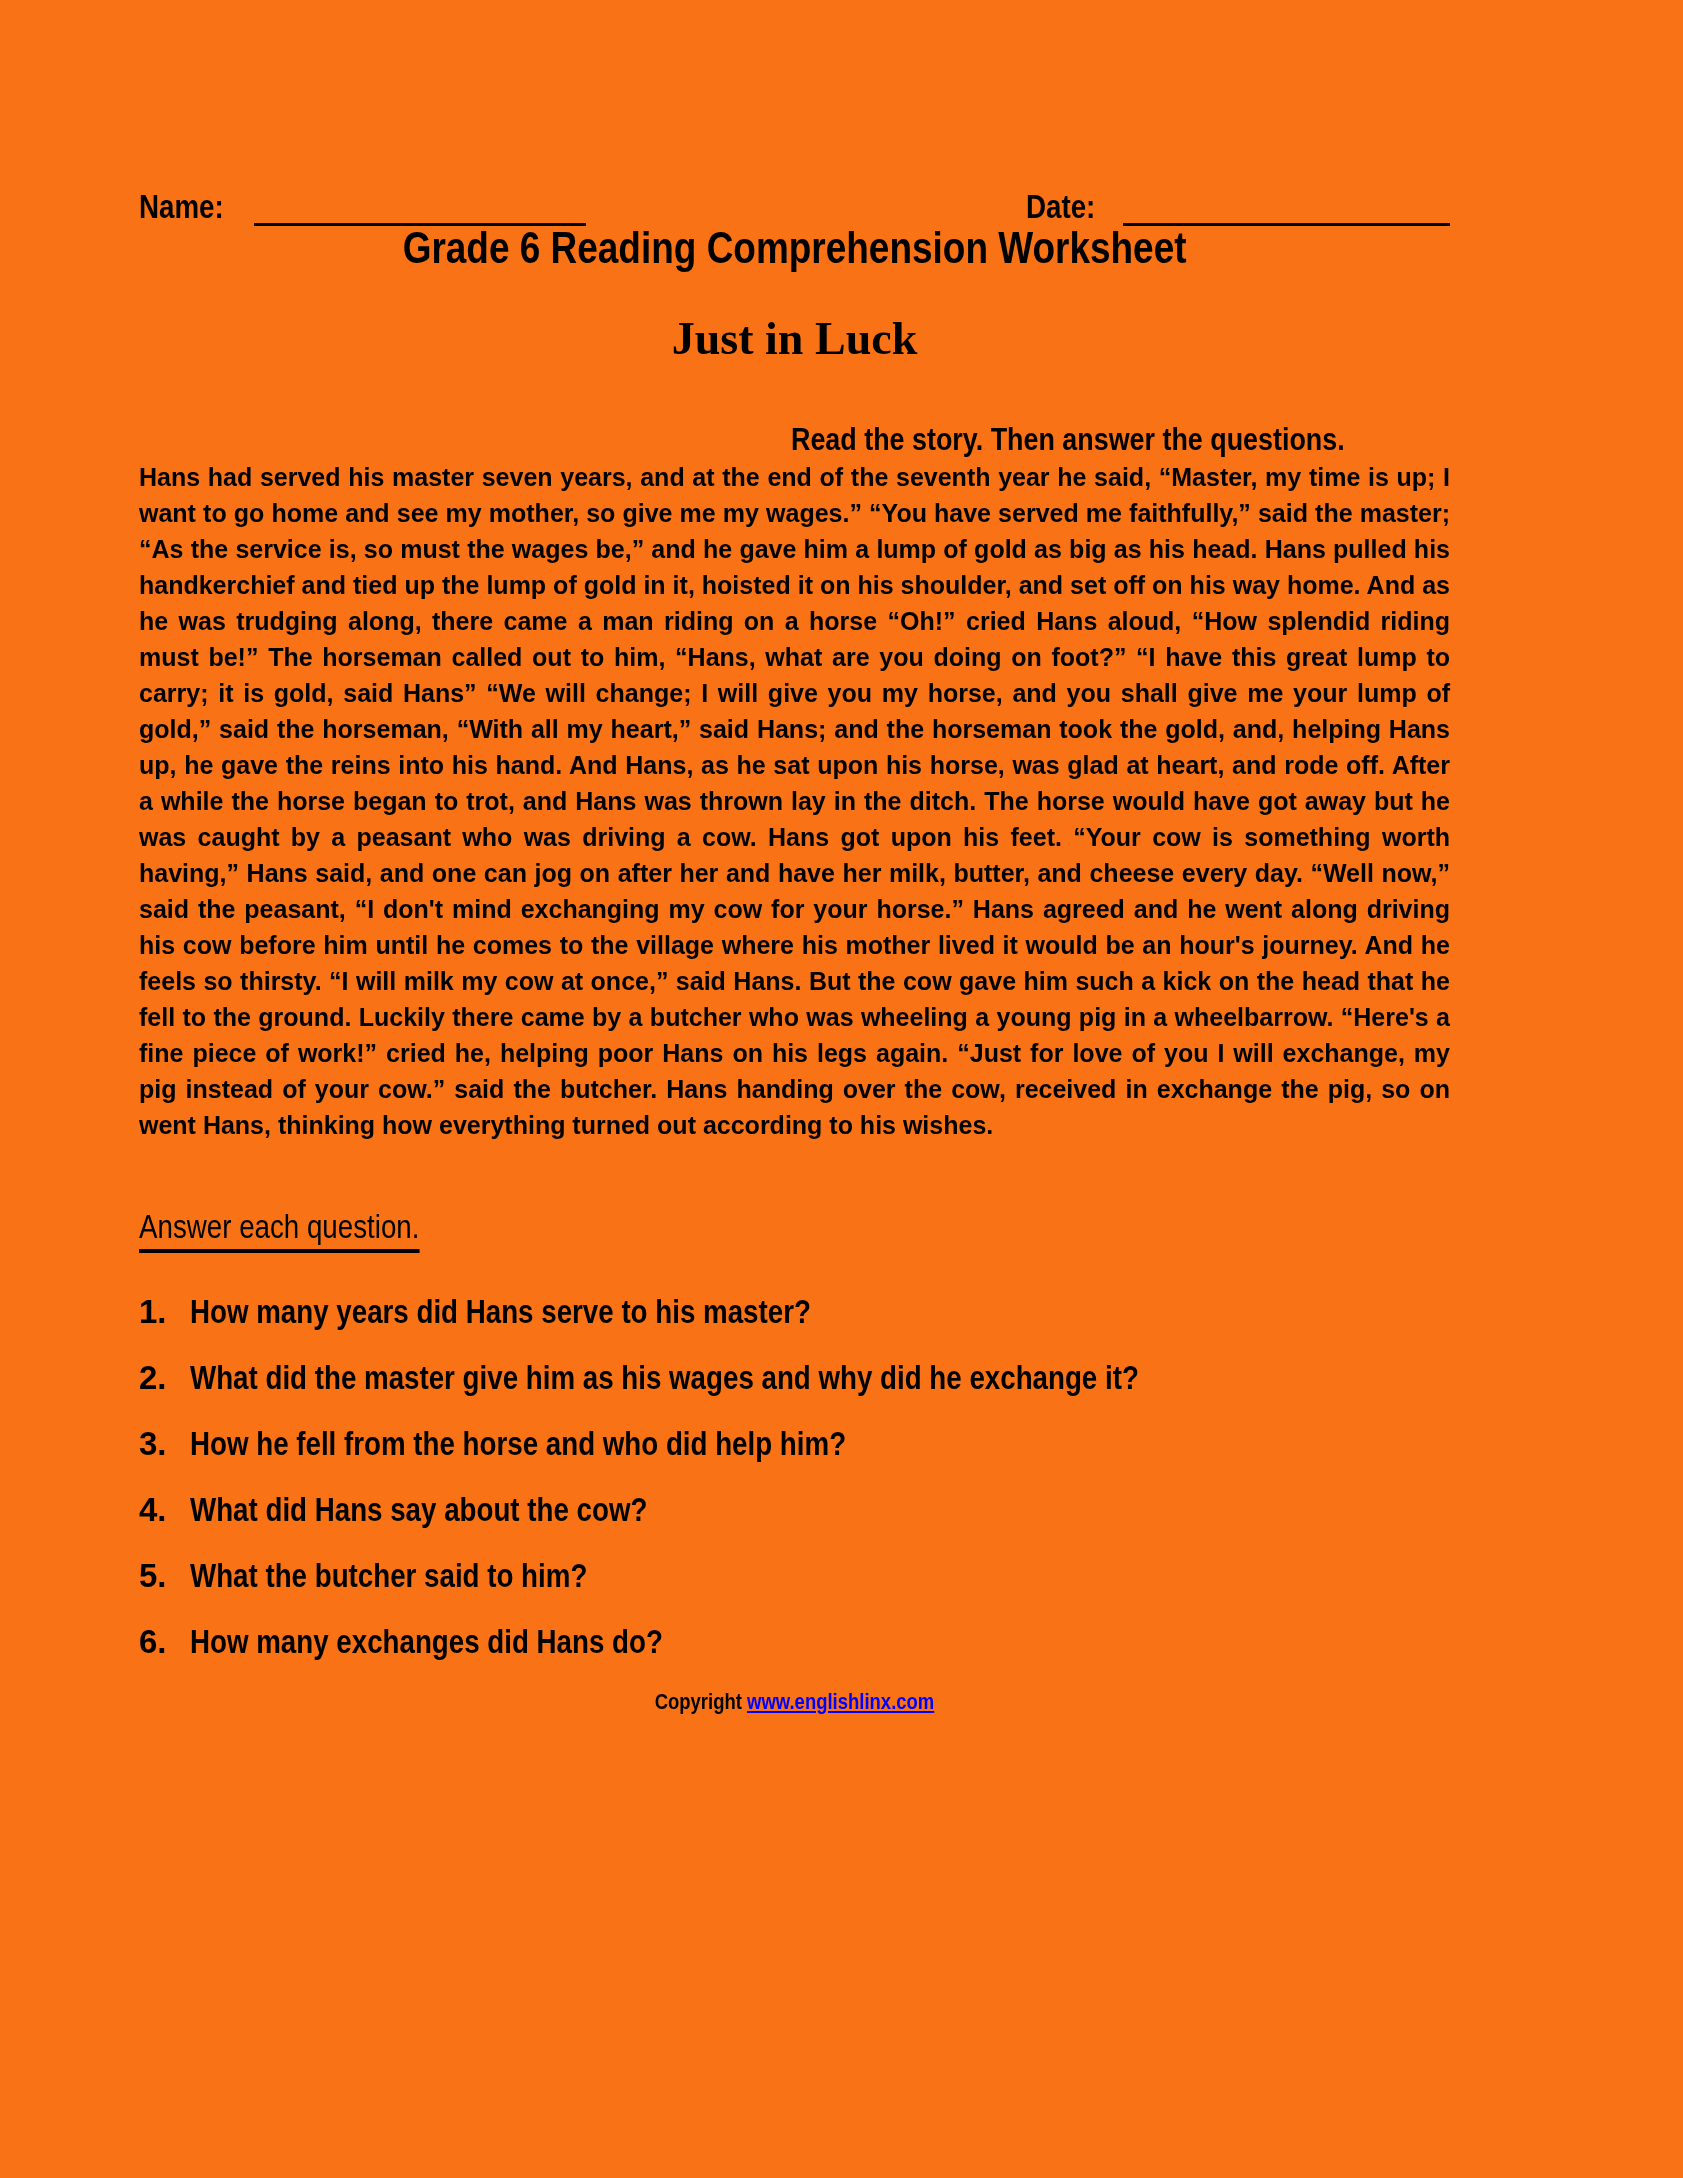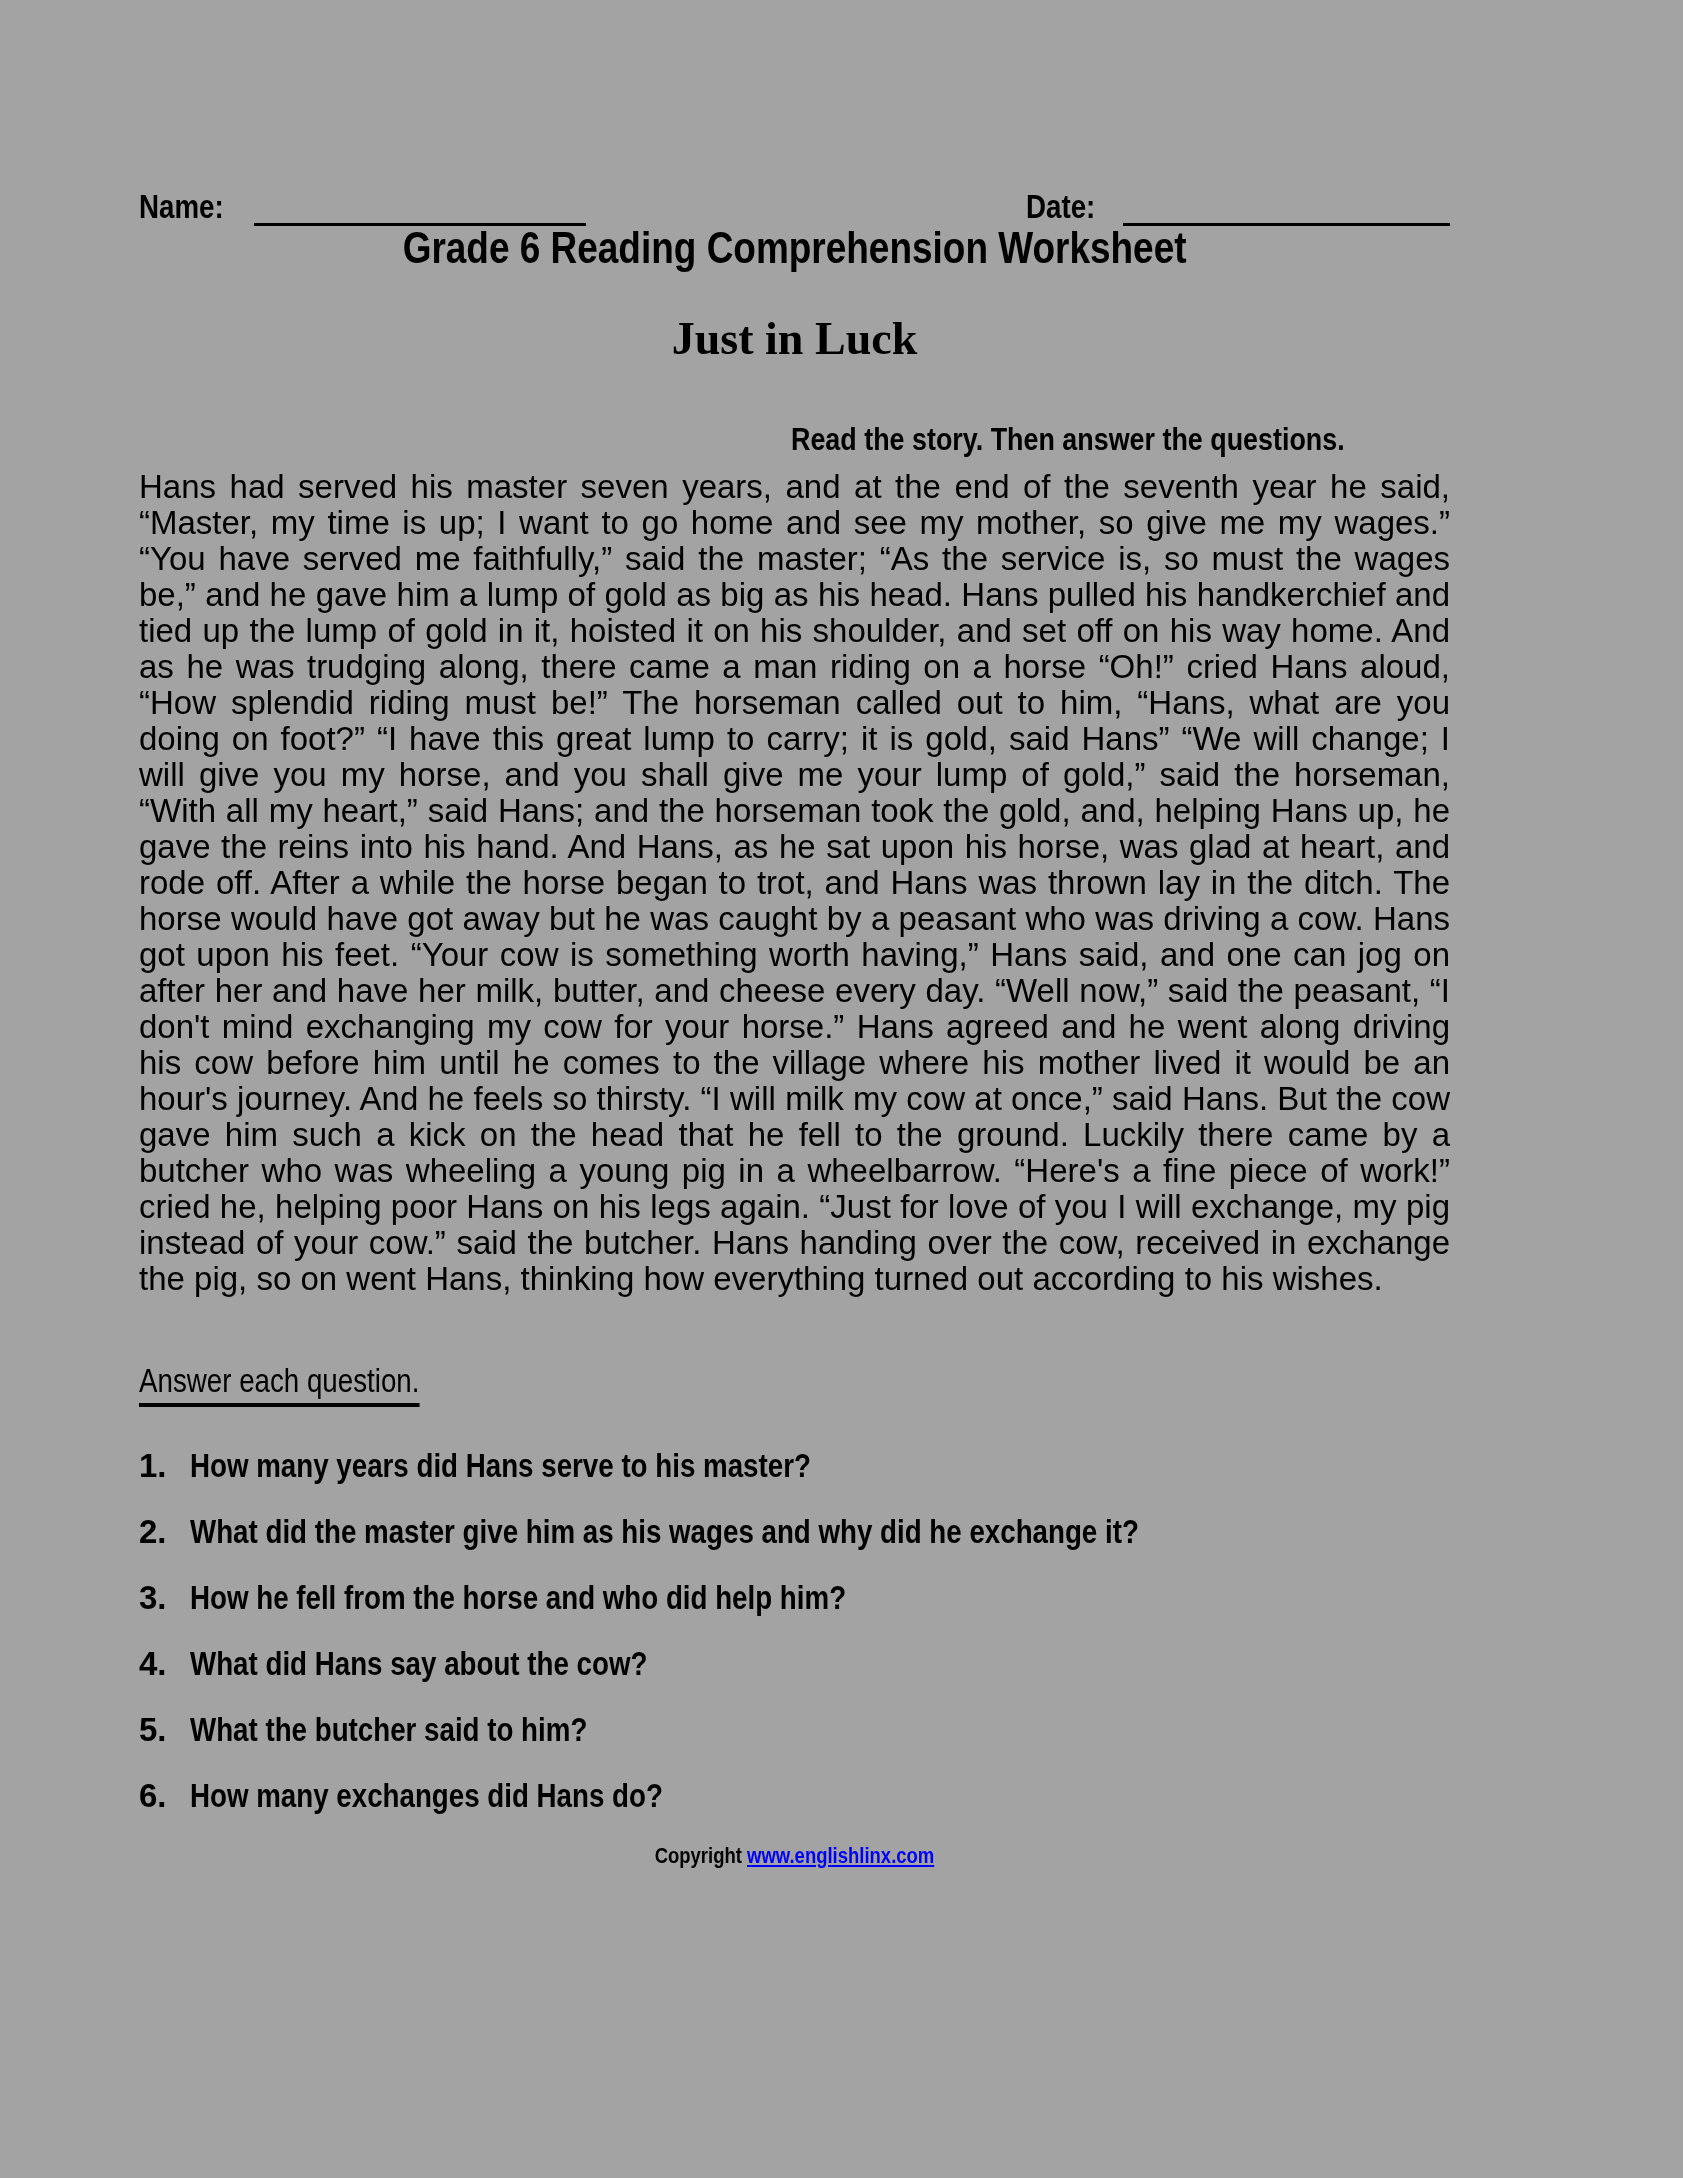--- a/index.html
+++ b/index.html
@@ -4,21 +4,21 @@
 <style>
   html, body {
     margin: 0;
     padding: 0;
     background: #ffffff;
   }
   .page {
     position: relative;
     width: 1683px;
     height: 2178px;
-    background: #a3a3a3;
+    background: #f97316;
     box-sizing: border-box;
     padding: 188px 233px 0 139px;
     font-family: "Liberation Sans", sans-serif;
     color: #000000;
     overflow: hidden;
   }
   .cond {
     display: inline-block;
     transform: scaleX(0.84);
     transform-origin: left center;
@@ -63,25 +63,25 @@
     line-height: 1.0;
   }
   .instruction {
     font-weight: bold;
     font-size: 32px;
     margin-top: 60px;
     line-height: 1.1;
     text-align: right;
   }
   .story {
-    font-weight: normal;
-    font-size: 33px;
+    font-weight: bold;
+    font-size: 25px;
     line-height: 36px;
     text-align: justify;
-    margin-top: 12px;
+    margin-top: 2px;
   }
   .answer-heading {
     font-weight: normal;
     font-size: 33px;
     margin-top: 65px;
   }
   .answer-heading .cond {
     border-bottom: 4px solid #000;
     padding-bottom: 3px;
   }

